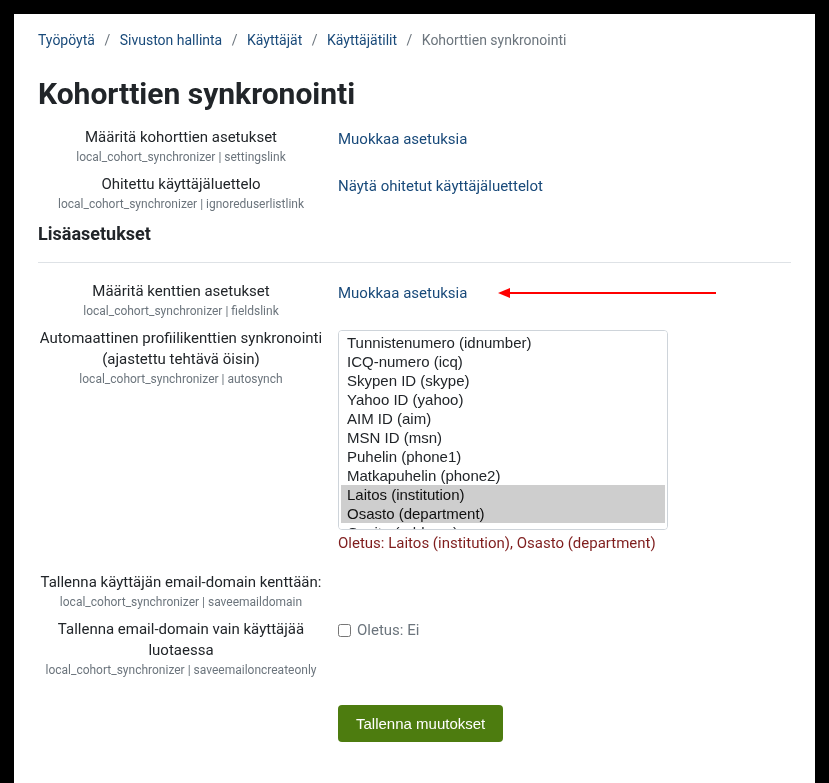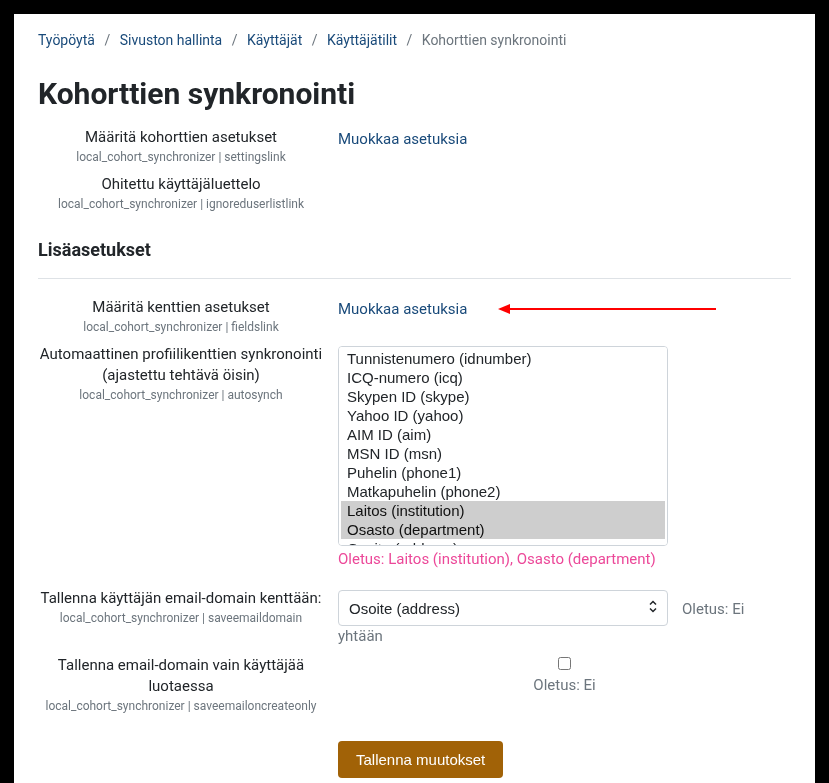--- a/index.html
+++ b/index.html
@@ -94,21 +94,21 @@
       padding: 2px;
       font-size: 15px;
       color: #212529;
       overflow-y: scroll;
     }
     select[multiple] option {
       padding: 1px 6px;
     }
     .default-text {
       font-size: 15px;
-      color: #ec4899;
+      color: #7f1d1d;
       margin-top: 4px;
     }
     .select-single {
       width: 330px;
       height: 36px;
       border: 1px solid #ced4da;
       border-radius: 4px;
       padding: 6px 28px 6px 10px;
       font-size: 15px;
       color: #212529;
@@ -133,33 +133,32 @@
       font-size: 15px;
       color: #6c757d;
       margin-left: 10px;
     }
     .checkbox-row {
       display: flex;
       align-items: center;
       gap: 6px;
       font-size: 15px;
       color: #6c757d;
-      flex-direction: column;
     }
     .btn-primary {
-      background: #a16207;
+      background: #4d7c0f;
       color: #fff;
       border: none;
       border-radius: 4px;
       padding: 10px 18px;
       font-size: 15px;
       cursor: pointer;
       margin-top: 16px;
     }
-    .row-gap-lg { margin-bottom: 28px; }
+    .row-gap-lg { margin-bottom: 12px; }
   </style>
 </head>
 <body>
 
 <div class="page">
 
   <nav class="breadcrumb">
     <a href="#">Työpöytä</a>
     <span class="sep">/</span>
     <a href="#">Sivuston hallinta</a>
@@ -180,20 +179,23 @@
     </div>
     <div class="setting-value-col">
       <a href="#">Muokkaa asetuksia</a>
     </div>
   </div>
 
   <div class="setting-row row-gap-lg">
     <div class="setting-label-col">
       <div class="setting-label">Ohitettu käyttäjäluettelo</div>
       <div class="setting-key">local_cohort_synchronizer | ignoreduserlistlink</div>
+    </div>
+    <div class="setting-value-col">
+      <a href="#">Näytä ohitetut käyttäjäluettelot</a>
     </div>
   </div>
 
   <h3 class="section-heading">Lisäasetukset</h3>
   <hr class="section-divider">
 
   <div class="setting-row">
     <div class="setting-label-col">
       <div class="setting-label">Määritä kenttien asetukset</div>
       <div class="setting-key">local_cohort_synchronizer | fieldslink</div>
@@ -228,33 +230,20 @@
         </select>
       <div class="default-text">Oletus: Laitos (institution), Osasto (department)</div>
     </div>
   </div>
 
   <div class="setting-row" style="margin-top:20px;">
     <div class="setting-label-col">
       <div class="setting-label">Tallenna käyttäjän email-domain kenttään:</div>
       <div class="setting-key">local_cohort_synchronizer | saveemaildomain</div>
     </div>
-    <div class="setting-value-col">
-      <span class="select-wrap">
-        <select class="select-single">
-          <option>Osoite (address)</option>
-        </select>
-        <span class="select-caret">
-          <svg width="10" height="14" viewBox="0 0 10 14">
-              <path d="M2 5 L5 2 L8 5 M2 9 L5 12 L8 9" stroke="#212529" stroke-width="1.5" fill="none"></path>
-            </svg>
-        </span>
-      </span>
-      <span class="inline-default">Oletus: Ei yhtään</span>
-    </div>
   </div>
 
   <div class="setting-row" style="margin-top:8px;">
     <div class="setting-label-col">
       <div class="setting-label">Tallenna email-domain vain käyttäjää luotaessa</div>
       <div class="setting-key">local_cohort_synchronizer | saveemailoncreateonly</div>
     </div>
     <div class="setting-value-col">
       <div class="checkbox-row">
         <input type="checkbox" style="">

